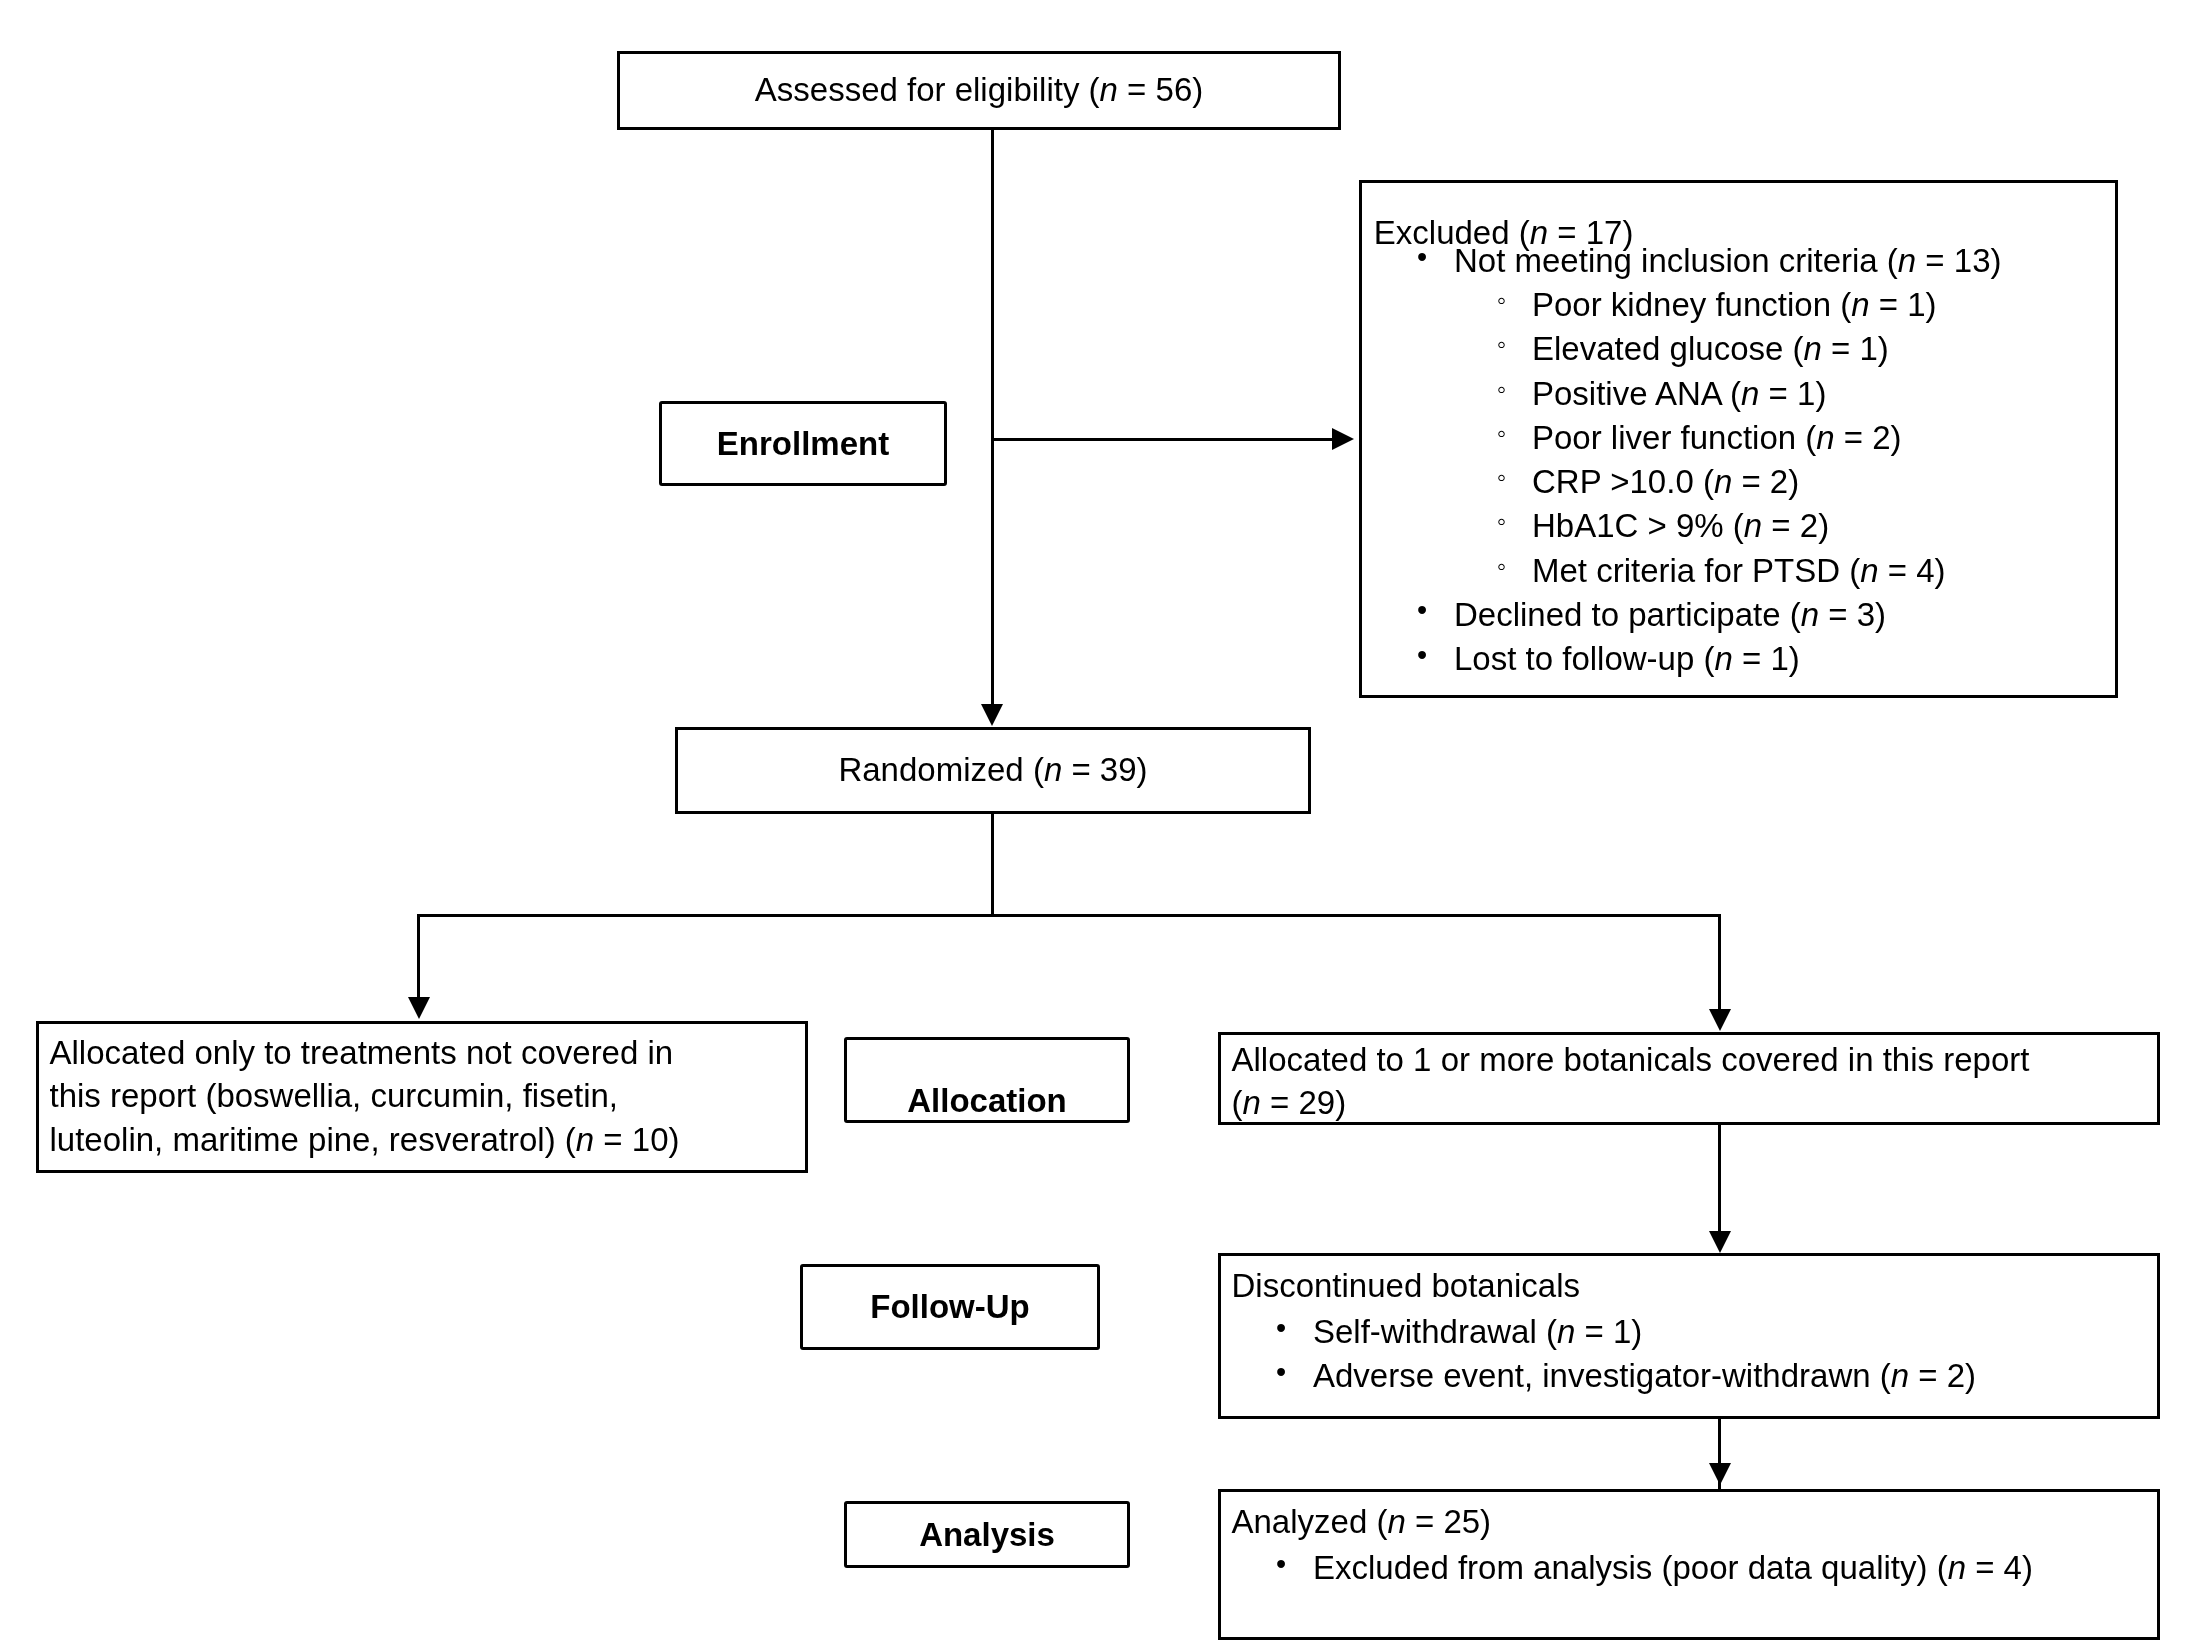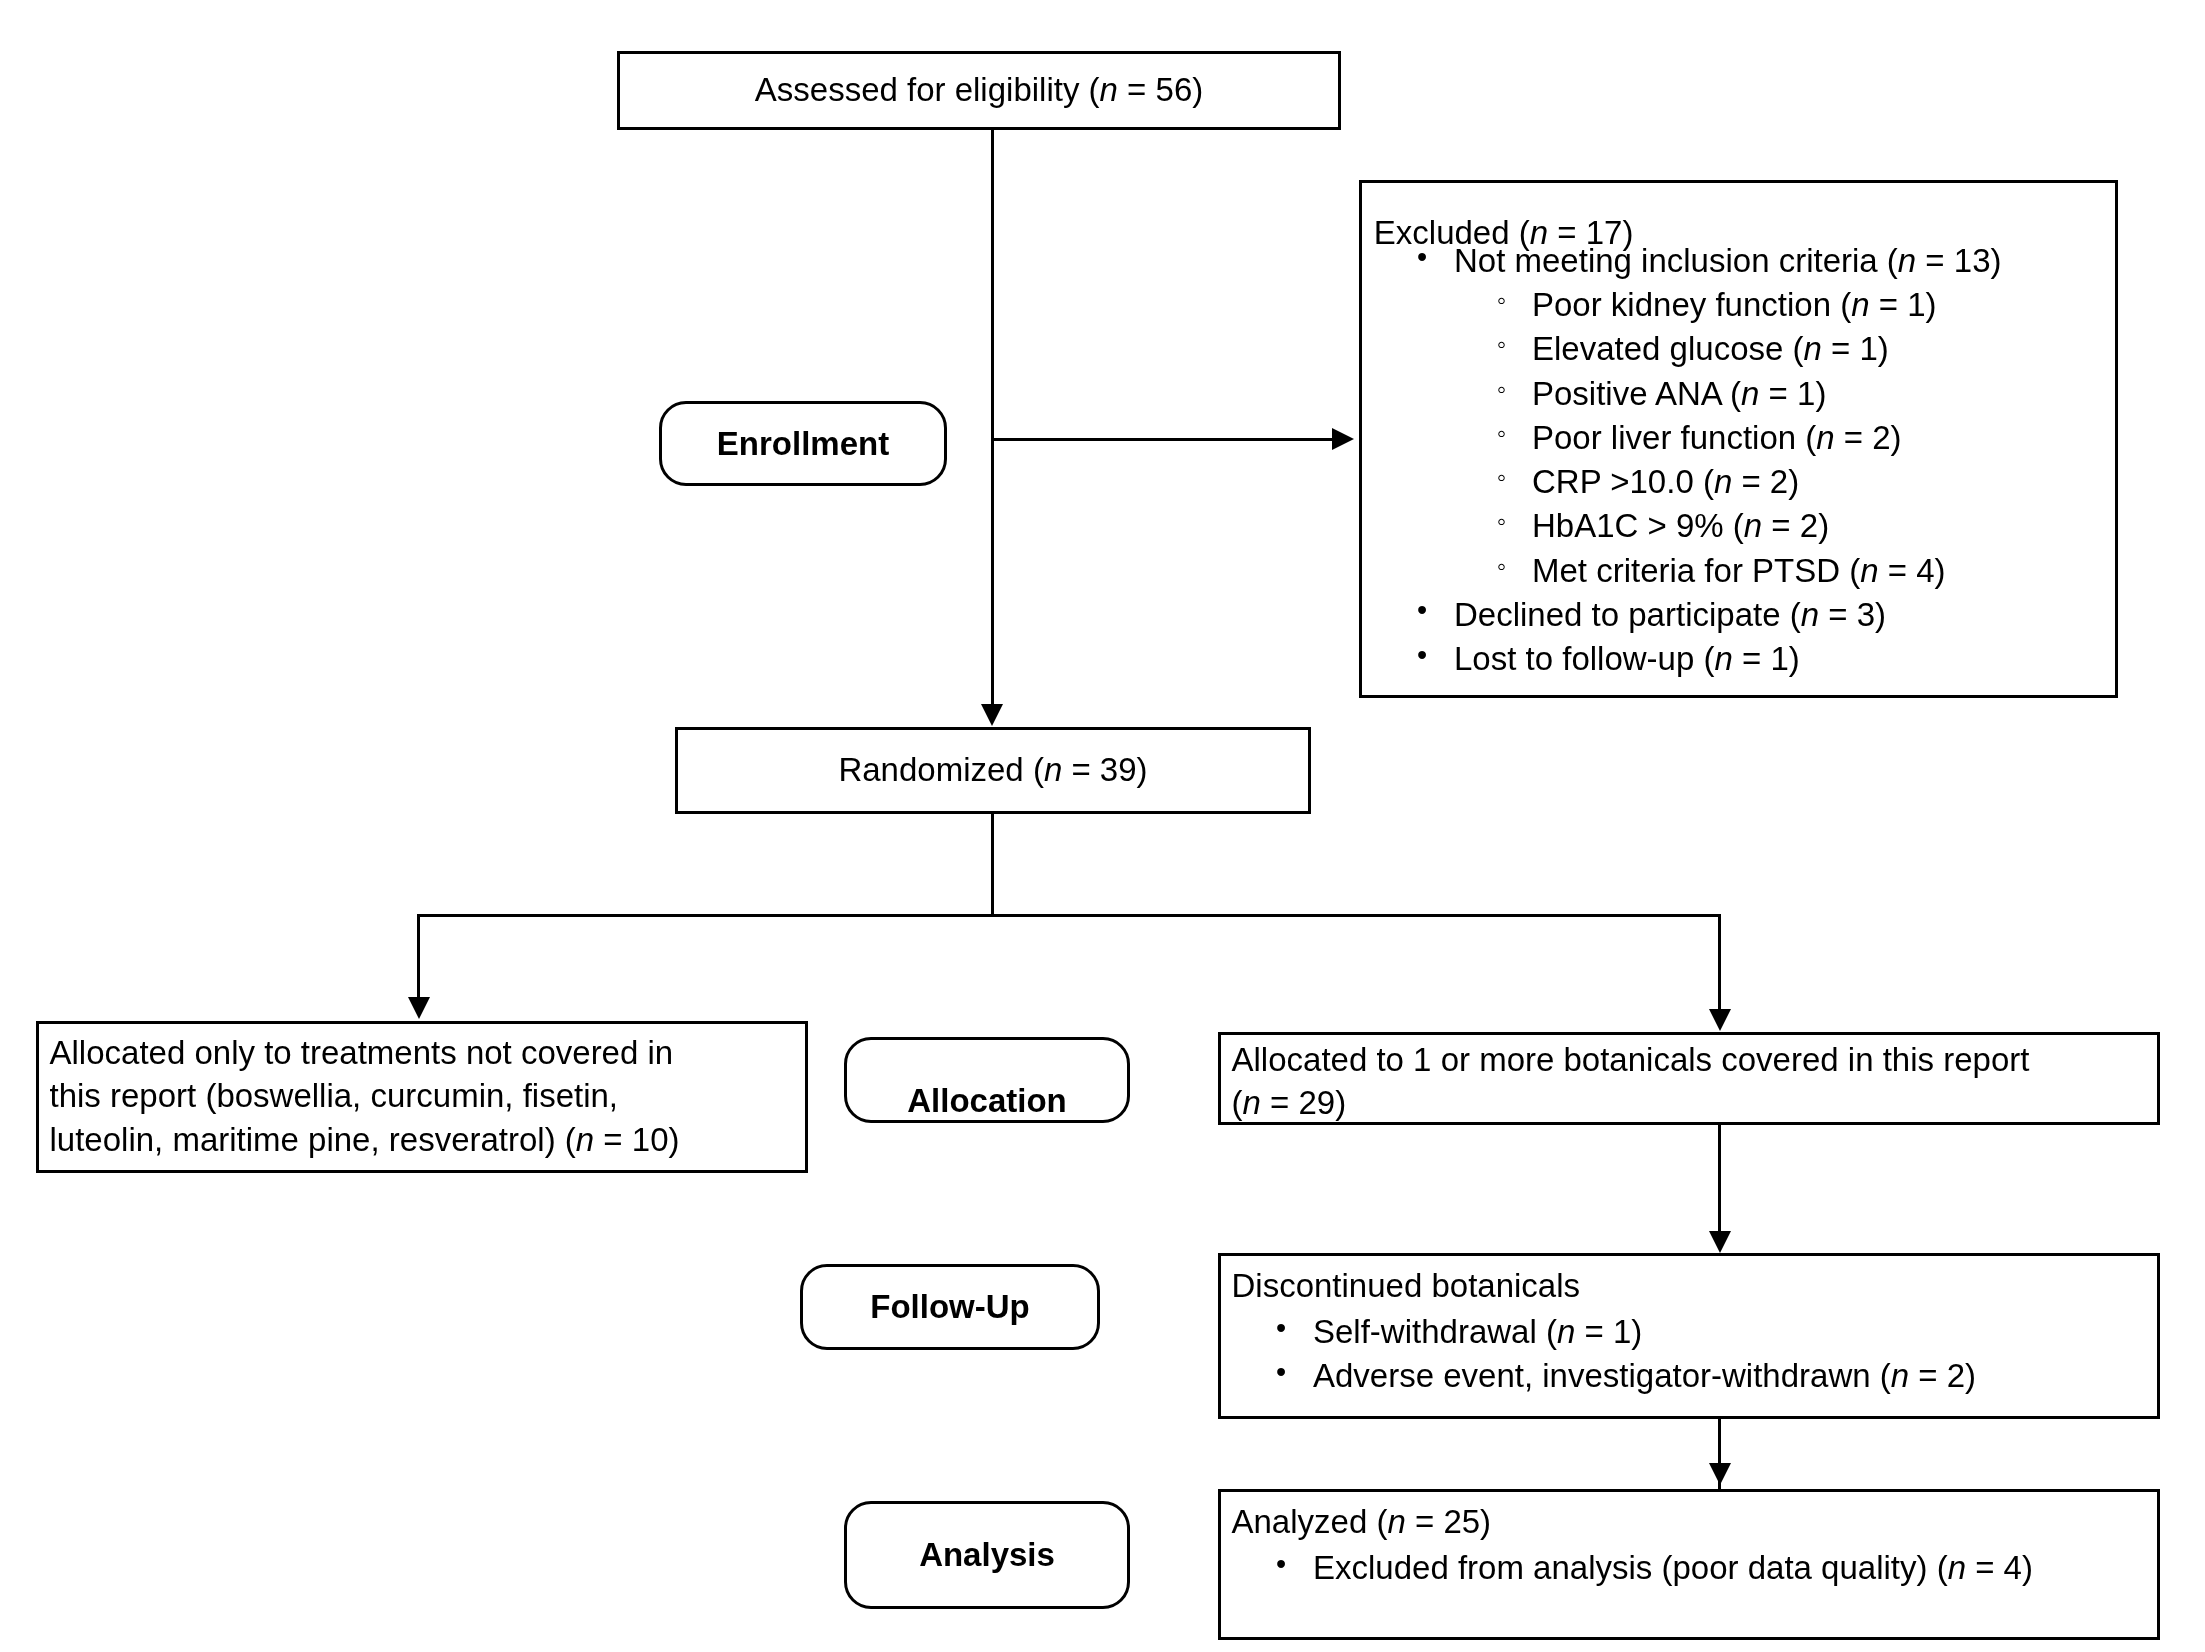--- a/index.html
+++ b/index.html
@@ -32,21 +32,21 @@
   .node-text {
     font-size: 33px;
     line-height: 1.30;
     white-space: nowrap;
   }
   .stage {
     position: absolute;
     box-sizing: border-box;
     background: #ffffff;
     border: 3.3px solid #000000;
-    border-radius: 27px;
+    border-radius: 3px;
     display: flex;
     align-items: center;
     justify-content: center;
     font-size: 33px;
     font-weight: bold;
   }
 
   .body-text {
     position: absolute;
     font-size: 33px;
@@ -204,21 +204,21 @@
     <div class="body-text" style="left:10.5px; top:7.9px;">Discontinued botanicals</div>
     <ul class="lvl1" style="position:absolute; left:0; top:54px; width:100%;">
       <li><span>Self-withdrawal (</span><span class="ital">n</span><span> = 1)</span></li>
       <li><span>Adverse event, investigator-withdrawn (</span><span class="ital">n</span><span> = 2)</span></li>
     </ul>
   </div>
 
   <div class="vline" style="left:1718px; top:1419px; height:83px;"></div>
   <div class="arrow-down" style="left:1709px; top:1463px;"></div>
 
-  <div class="stage" style="left:844px; top:1501px; width:286px; height:108px;">
+  <div class="stage" style="left:844px; top:1501px; width:286px; height:67px;">
     <span>Analysis</span>
   </div>
 
   <div class="node" style="left:1218px; top:1489px; width:942px; height:151px;padding-left:25px;">
     <div class="body-text" style="left:10.5px; top:7.9px;"><span>Analyzed (</span><span class="ital">n</span><span> = 25)</span></div>
     <ul class="lvl1" style="position:absolute; left:0; top:54px; width:100%;">
       <li><span>Excluded from analysis (poor data quality) (</span><span class="ital">n</span><span> = 4)</span></li>
     </ul>
   </div>
 

